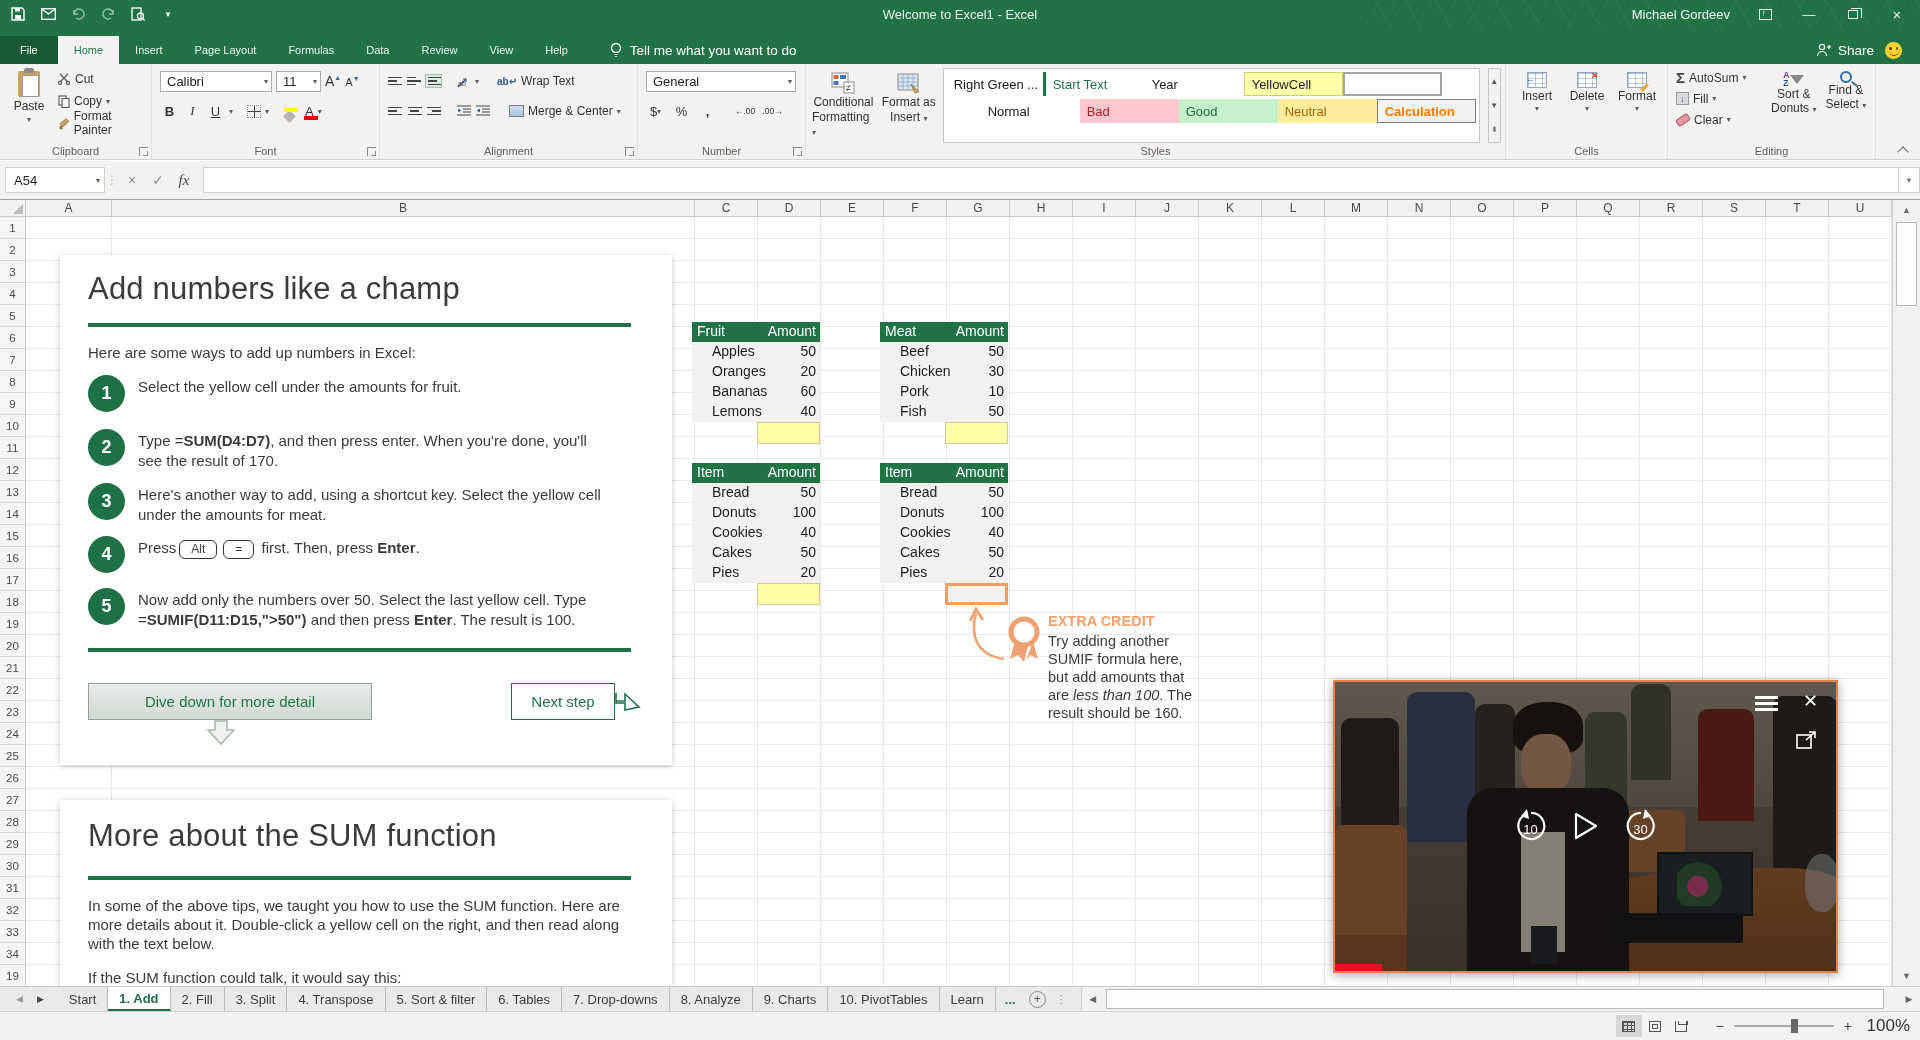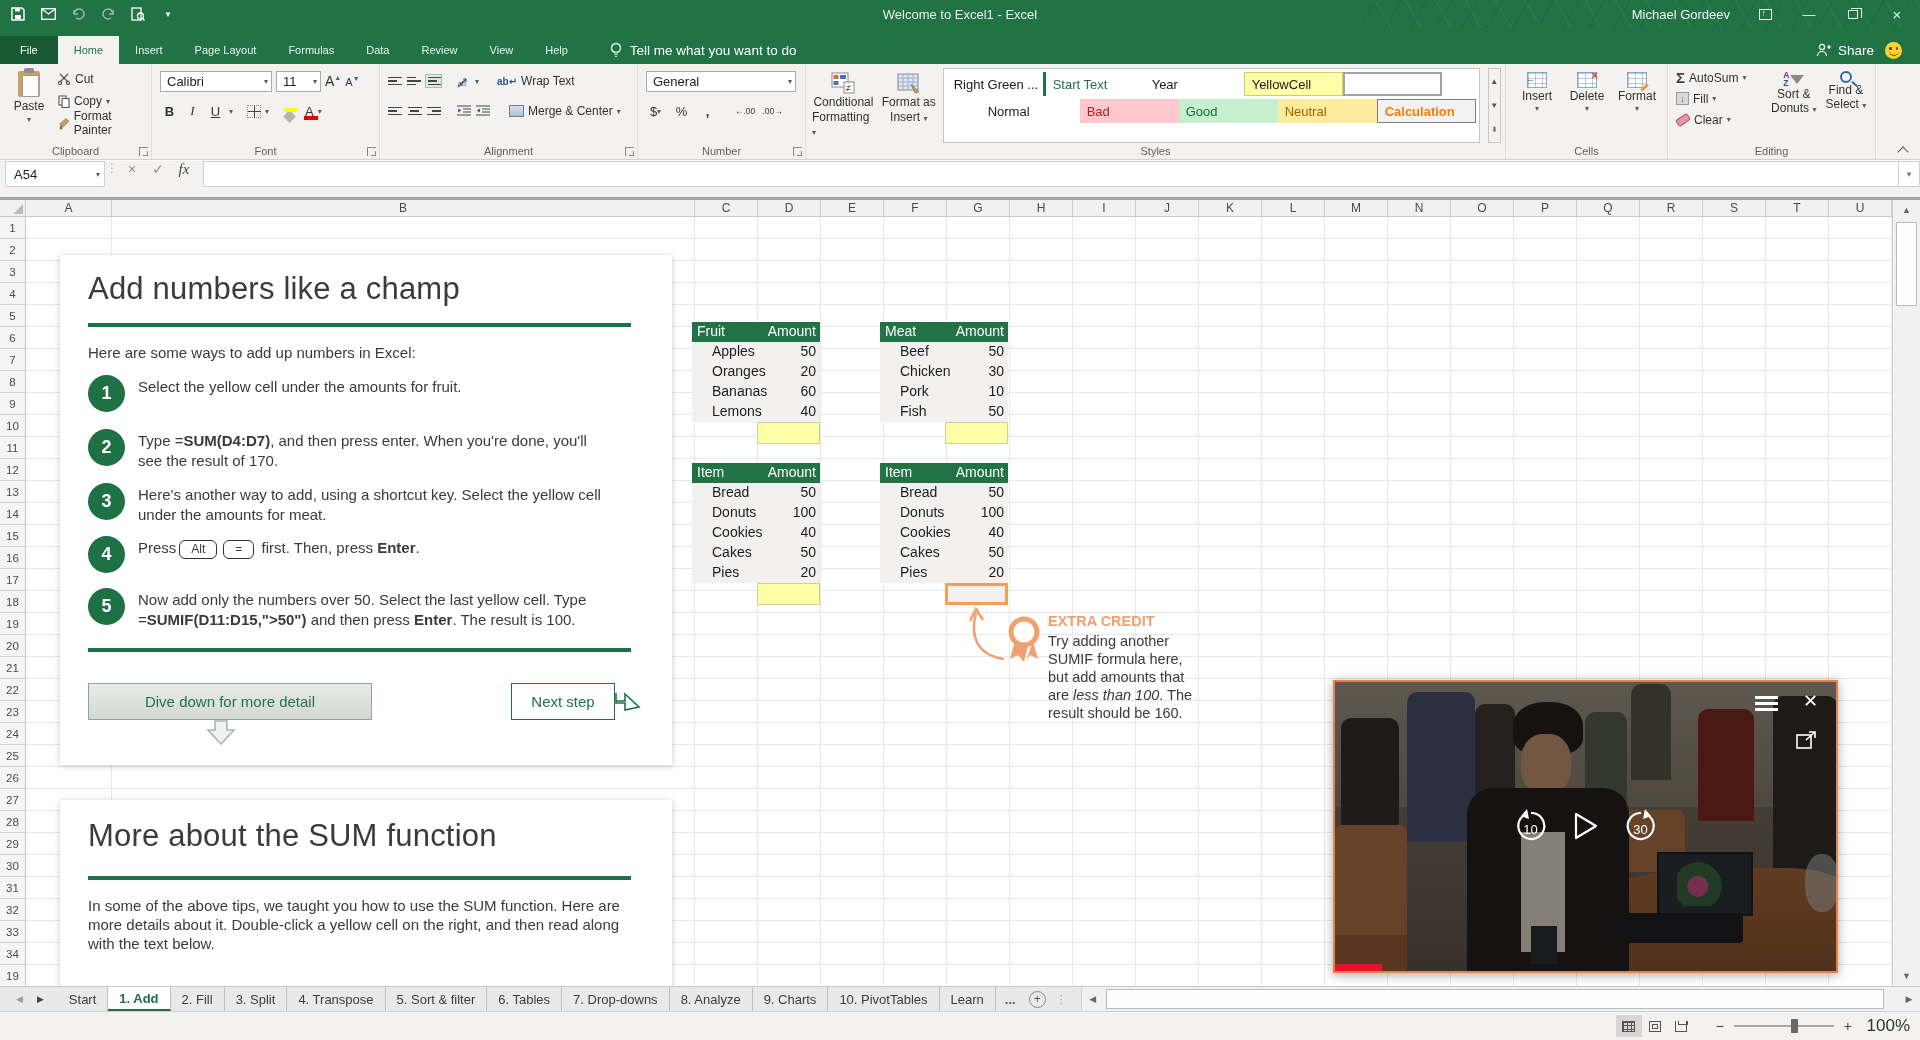--- a/index.html
+++ b/index.html
@@ -93,21 +93,21 @@
   .eraser { width:14px; height:8px; background:#e697a2; border:1px solid #b06070; border-radius:2px; transform:rotate(-35deg); }
   .az { font-size:8.5px; font-weight:bold; line-height:8px; color:#7030a0; display:flex; flex-direction:column; }
   .az b{color:#2b579a}
   .funnel { width:0; height:0; border-left:7px solid transparent; border-right:7px solid transparent; border-top:9px solid #8a8886; position:relative; }
   .mag { width:12px; height:12px; border:2px solid #2b6ba9; border-radius:50%; position:relative; }
   .mag:after { content:""; position:absolute; left:9px; top:10px; width:7px; height:2px; background:#2b6ba9; transform:rotate(40deg); }
   .collapse-chev { position:absolute; right:12px; bottom:4px; width:10px; height:10px; }
   .collapse-chev:before { content:""; position:absolute; left:1px; top:3px; width:7px; height:7px; border-left:1.6px solid #666; border-top:1.6px solid #666; transform:rotate(45deg); }
 
   
-  .fbar { position:absolute; left:0; top:161px; width:1920px; height:39px; background:#f3f2f1; border-bottom:3px solid #a3a3a3; display:flex; z-index:47; }
+  .fbar { position:absolute; left:0; top:161px; width:1920px; height:39px; background:#f3f2f1; border-bottom:1px solid #a3a3a3; display:flex; align-items:center; z-index:47; }
   .namebox { width:100px; height:26px; background:#fff; border:1px solid #d2d0ce; margin-left:5px; display:flex; align-items:center; font-size:13px; color:#222; padding:0 4px 0 8px; }
   .namebox .dd{ margin-left:auto; }
   .fb-handle { width:14px; text-align:center; color:#b5b2af; font-size:12px; letter-spacing:0; }
   .fb-ic { width:26px; text-align:center; color:#8f8d8b; font-size:14px; }
   .fx { font-family:"Liberation Serif",serif; font-style:italic; color:#444; font-size:15px; }
   .finput { flex:1; height:26px; background:#fff; border:1px solid #d2d0ce; border-right:none; margin-left:6px; }
   .fb-exp { width:22px; height:26px; background:#fff; border:1px solid #d2d0ce; display:flex; align-items:center; justify-content:center; color:#777; font-size:9px; }
 
   
   .corner { position:absolute; left:0; top:200px; width:26px; height:17px; background:#f1f1f1; border-right:1px solid #c9c9c9; border-bottom:1px solid #c9c9c9; z-index:40; }
@@ -693,20 +693,21 @@
     <div class="btn-next">Next step</div>
     <svg class="next-arrow" width="26" height="44" viewBox="0 0 26 44">
       <path d="M1 8 v10 h9 v7 L24 22 L10 9 v7 h-9 z" fill="#fff" stroke="#1e7145" stroke-width="1.6" transform="translate(0,6)"></path>
     </svg>
   </div>
 
   <div class="card card2">
     <div class="ctitle" style="top:18px;">More about the SUM function</div>
     <div class="cdivider" style="top:76px;"></div>
     <div class="ctext" style="top:96px; width:552px;">In some of the above tips, we taught you how to use the SUM function. Here are more details about it. Double-click a yellow cell on the right, and then read along with the text below.</div>
+    <div class="ctext" style="top:168px; width:552px;">If the SUM function could talk, it would say this:</div>
   </div>
 
   <div id="tables-mount">
       <div class="mtable" style="left: 666px; top: 105px;">
         <div class="mthead">
           <span class="a">Fruit</span>
           <span class="b">Amount</span>
         </div>
         <div class="mrow">
           <span class="a">Apples</span>

